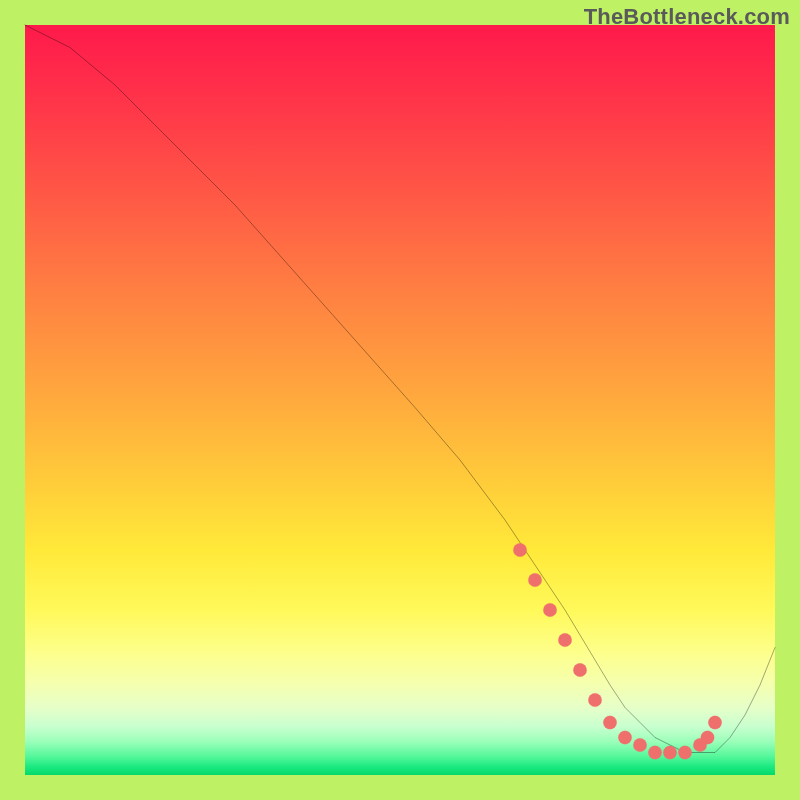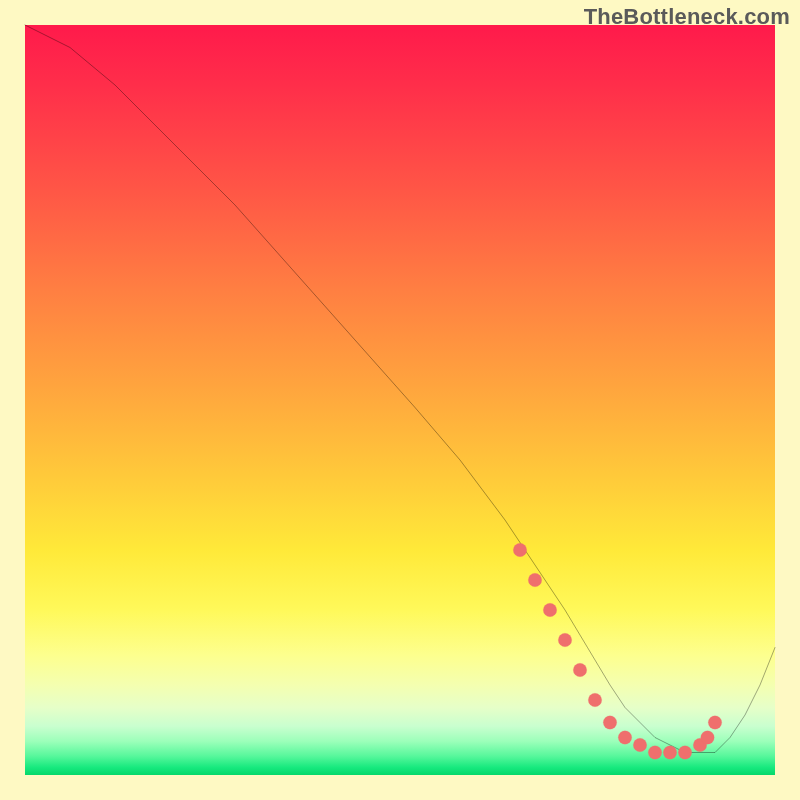--- a/index.html
+++ b/index.html
@@ -8,21 +8,21 @@
     width: 800px;
     height: 800px;
     background: #000;
     overflow: hidden;
     font-family: Arial, Helvetica, sans-serif;
   }
   .frame {
     position: relative;
     width: 800px;
     height: 800px;
-    background: #fef9c3;
+    background: #bef264;
     text-decoration: underline;
   }
   .watermark {
     position: absolute;
     top: 4px;
     right: 10px;
     color: #5a5a5a;
     font-size: 22px;
     font-weight: 600;
     letter-spacing: 0.2px;

